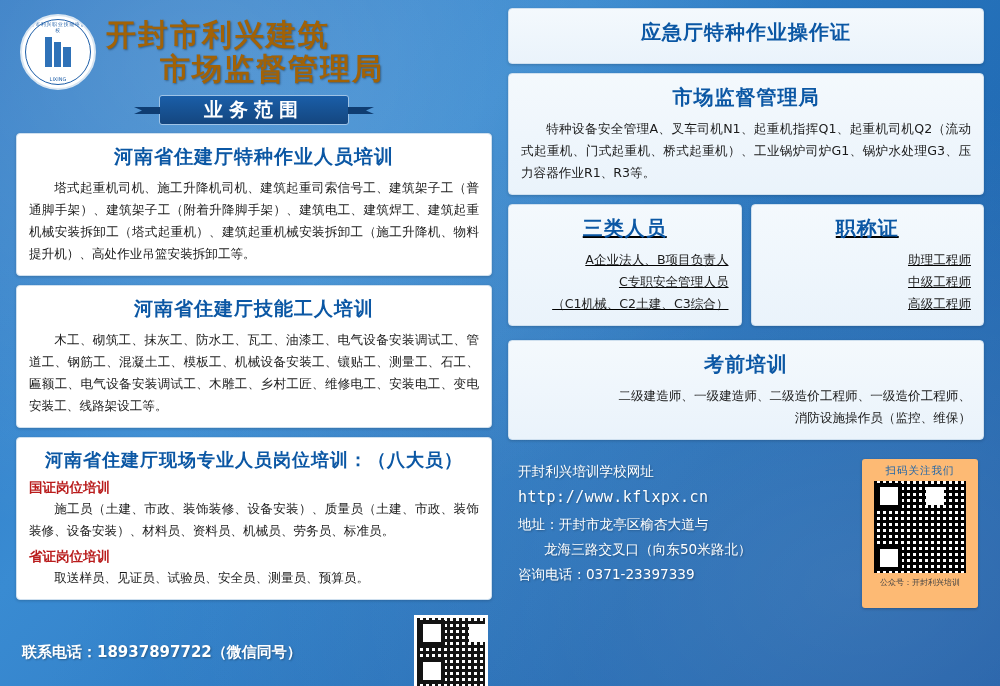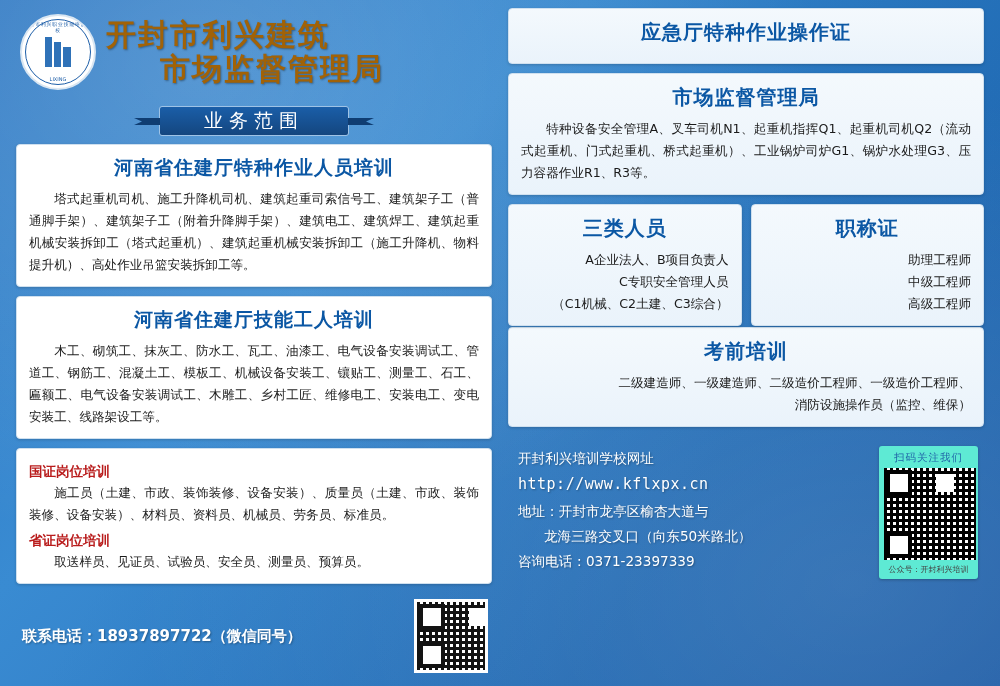--- a/index.html
+++ b/index.html
@@ -77,27 +77,27 @@
   .title-1, .title-2 {
     font-weight: bold;
     font-size: 30px;
     letter-spacing: 2px;
     text-shadow: 1px 1px 2px rgba(0,0,0,.35);
     white-space: nowrap;
   }
   .title-2 { padding-left: 54px; }
 
   .scope-banner {
-    margin: 12px auto 8px auto;
+    margin: 1px auto 8px auto;
     width: 190px; height: 30px;
     background: linear-gradient(#1a5ea8,#14467f);
     border: 1px solid #9fc3e6;
     border-radius: 3px;
     color: #ffffff;
-    font-size: 19px; font-weight: normal; letter-spacing: 6px;
+    font-size: 19px; font-weight: bold; letter-spacing: 6px;
     display: flex; align-items: center; justify-content: center;
     position: relative;
   }
   .scope-banner:before, .scope-banner:after {
     content: "";
     position: absolute; top: 11px;
     width: 26px; height: 7px;
     background: #0f3d72;
   }
   .scope-banner:before { left: -26px; clip-path: polygon(0 0,100% 0,100% 100%,0 100%,8px 50%); }
@@ -136,21 +136,21 @@
   .body-text.center { text-align: right; text-indent: 0; }
   .sub-head {
     color: #b91c1c;
     font-weight: bold;
     font-size: 13.5px;
     margin: 6px 0 1px 0;
   }
 
   
   .row2 { display: flex; gap: 9px; }
-  .row2 .card { flex: 1; margin-bottom: 1px; }
+  .row2 .card { flex: 1; margin-bottom: 14px; text-decoration: underline; }
 
   
   .left-footer {
     display: flex; align-items: center;
     gap: 14px;
     padding: 6px 4px 0 6px;
   }
   .phone {
     color: #ffffff; font-weight: bold; font-size: 15px;
     text-shadow: 1px 1px 2px rgba(0,0,0,.3);
@@ -191,24 +191,24 @@
     flex: 1;
     color: #ffffff;
     font-size: 13.6px;
     line-height: 1.85;
     font-weight: normal;
     text-shadow: 1px 1px 2px rgba(0,0,0,.3);
   }
   .contact .indent { padding-left: 26px; }
   .contact .url { font-family: "DejaVu Sans Mono", monospace; font-size: 15px; letter-spacing: .5px; }
   .qr-card {
-    width: 99px;
-    background: #5eead4;
+    width: 116px;
+    background: #fdba74;
     border-radius: 3px;
-    padding: 5px 5px 4px 5px;
+    padding: 5px 5px 20px 5px;
     text-align: center;
     box-shadow: 0 1px 3px rgba(0,0,0,.25);
   }
   .qr-card .cap-top { color:#2166a8; font-size: 10.5px; margin-bottom: 3px; letter-spacing:1px; }
   .qr-card .qr-big { width: 92px; height: 92px; margin: 0 auto; }
   .qr-card .qr-big .qr-inner { opacity: 1; }
   .qr-card .cap-bot { color:#444; font-size: 8px; margin-top: 4px; }
 </style>
 </head>
 <body>
@@ -236,20 +236,21 @@
       <div class="card-title">河南省住建厅特种作业人员培训</div>
       <div class="body-text">塔式起重机司机、施工升降机司机、建筑起重司索信号工、建筑架子工（普通脚手架）、建筑架子工（附着升降脚手架）、建筑电工、建筑焊工、建筑起重机械安装拆卸工（塔式起重机）、建筑起重机械安装拆卸工（施工升降机、物料提升机）、高处作业吊篮安装拆卸工等。</div>
     </div>
 
     <div class="card">
       <div class="card-title">河南省住建厅技能工人培训</div>
       <div class="body-text">木工、砌筑工、抹灰工、防水工、瓦工、油漆工、电气设备安装调试工、管道工、钢筋工、混凝土工、模板工、机械设备安装工、镶贴工、测量工、石工、匾额工、电气设备安装调试工、木雕工、乡村工匠、维修电工、安装电工、变电安装工、线路架设工等。</div>
     </div>
 
     <div class="card">
+      <div class="card-title sm">河南省住建厅现场专业人员岗位培训：（八大员）</div>
       <div class="sub-head">国证岗位培训</div>
       <div class="body-text">施工员（土建、市政、装饰装修、设备安装）、质量员（土建、市政、装饰装修、设备安装）、材料员、资料员、机械员、劳务员、标准员。</div>
       <div class="sub-head">省证岗位培训</div>
       <div class="body-text">取送样员、见证员、试验员、安全员、测量员、预算员。</div>
     </div>
 
     <div class="left-footer">
       <div class="phone">联系电话：18937897722（微信同号）</div>
       <div class="qr">
         <div class="qr-inner"></div>

